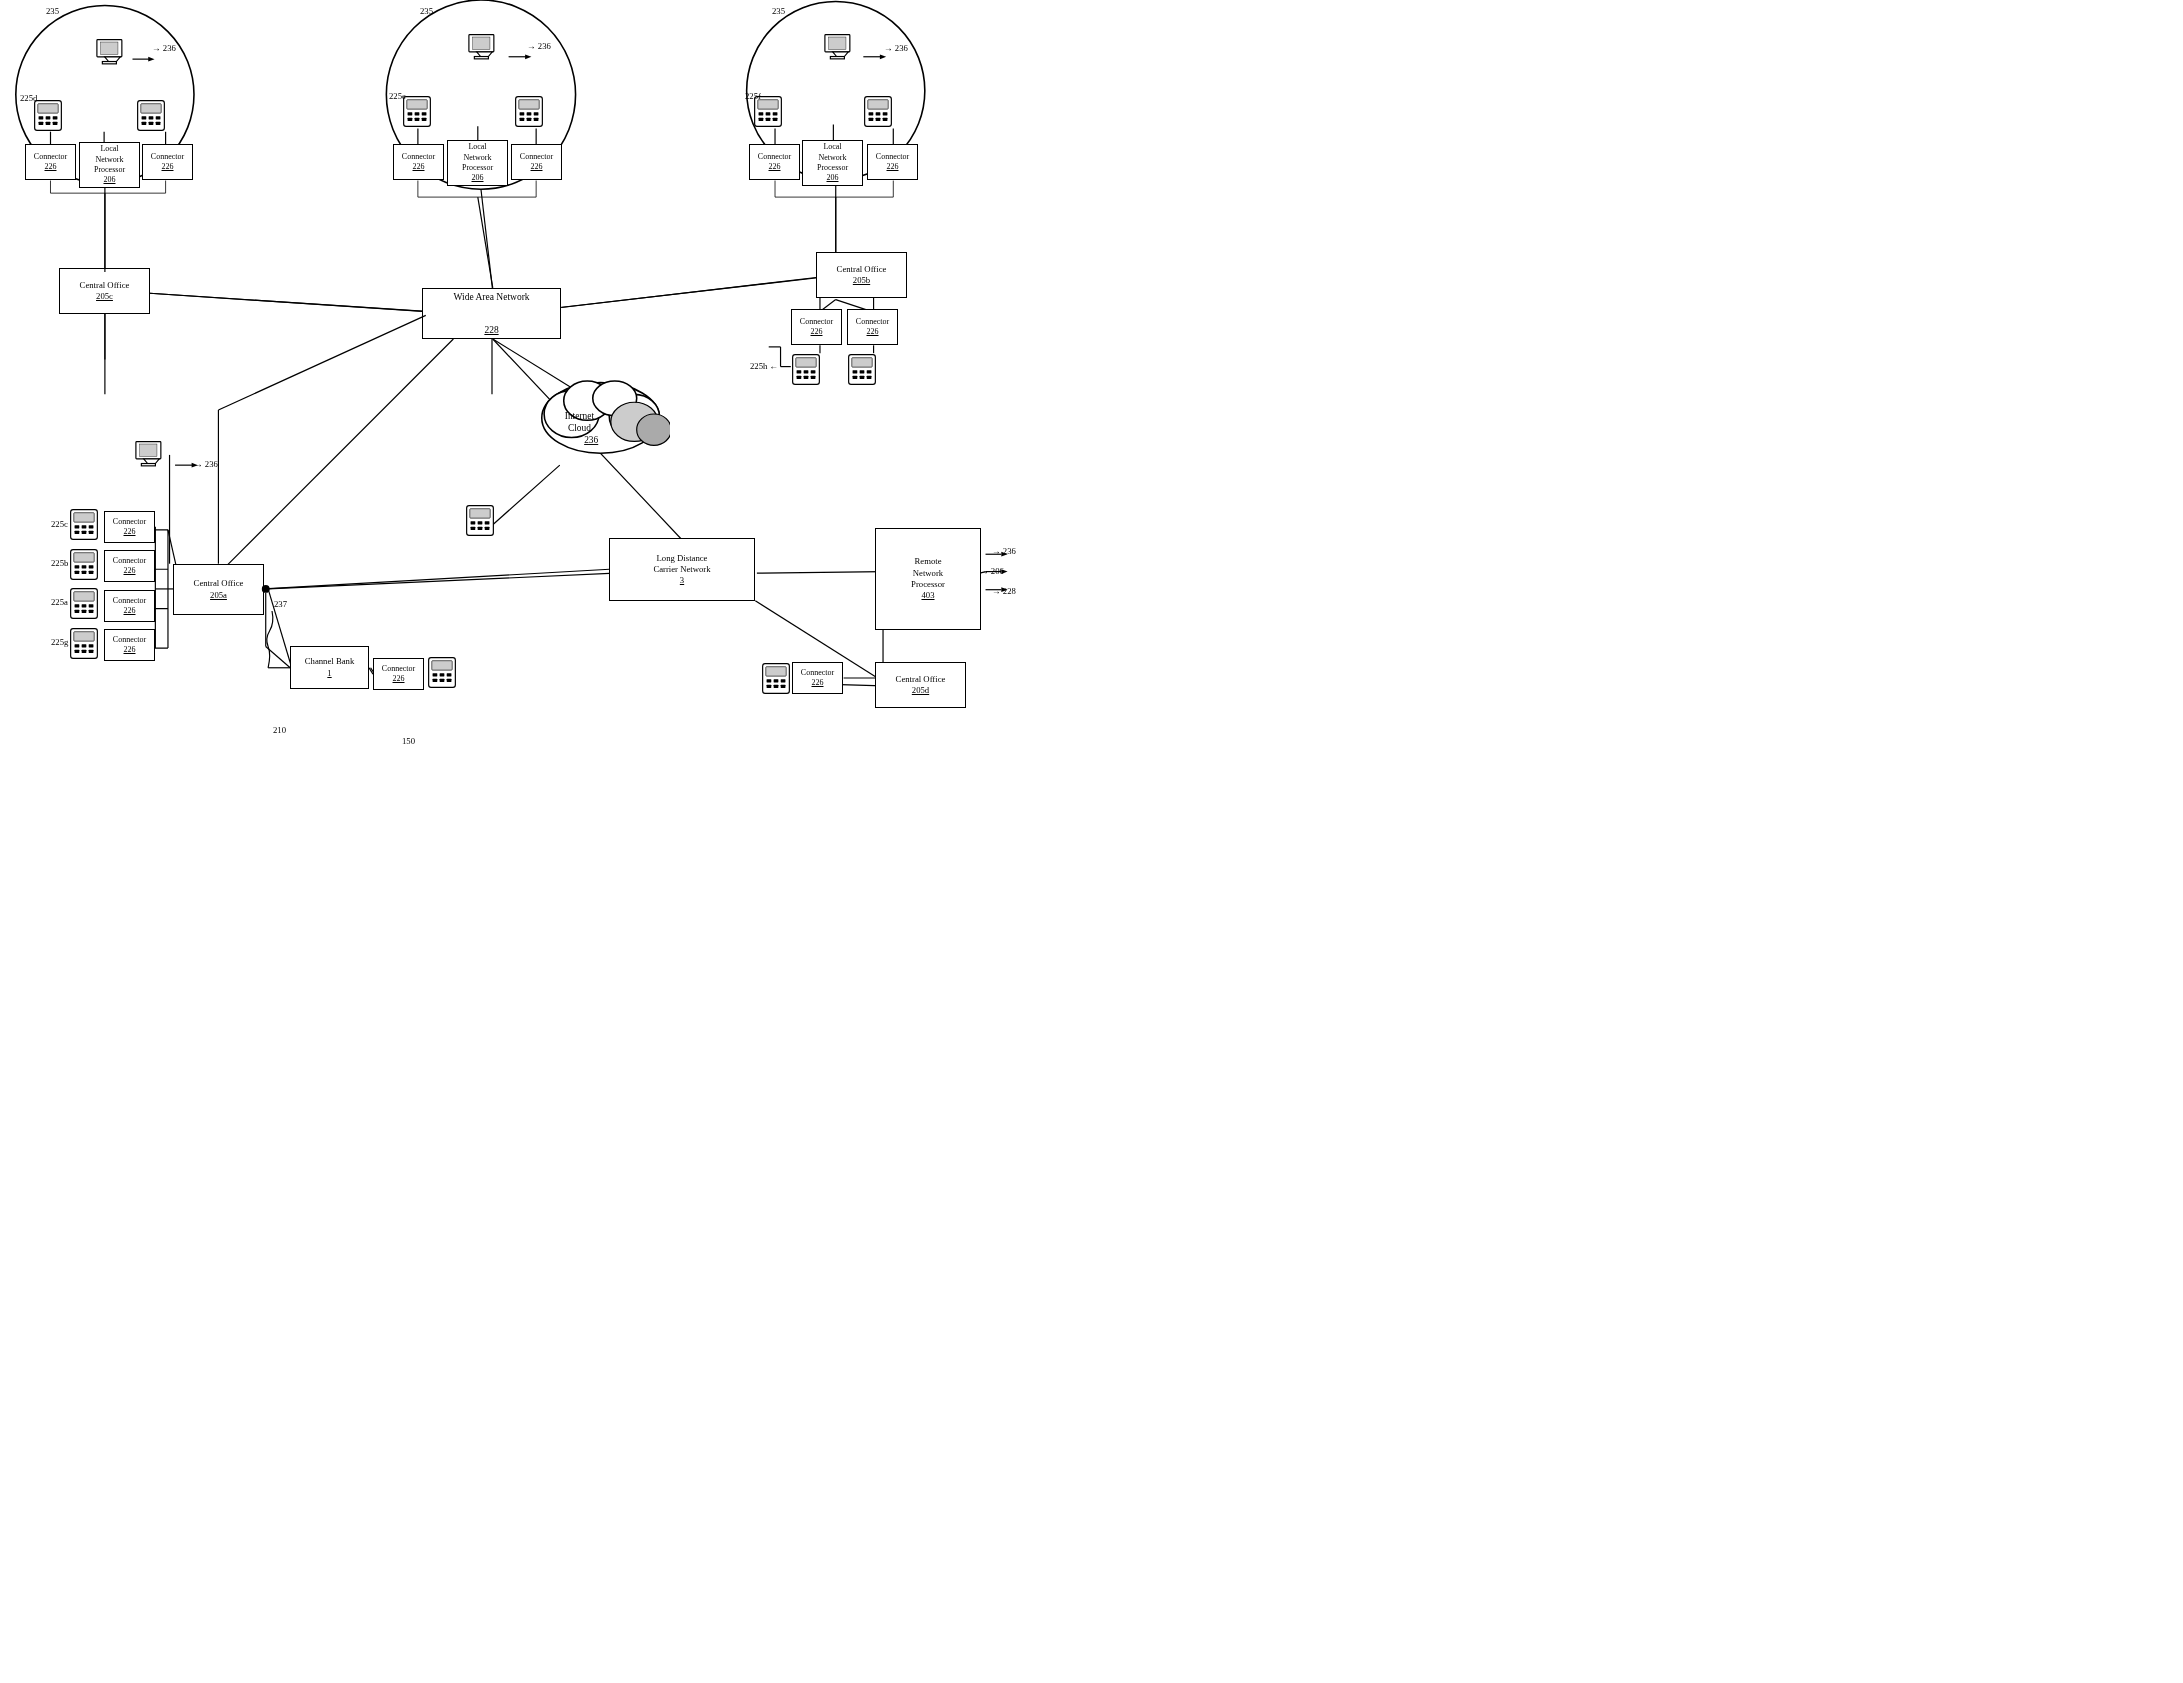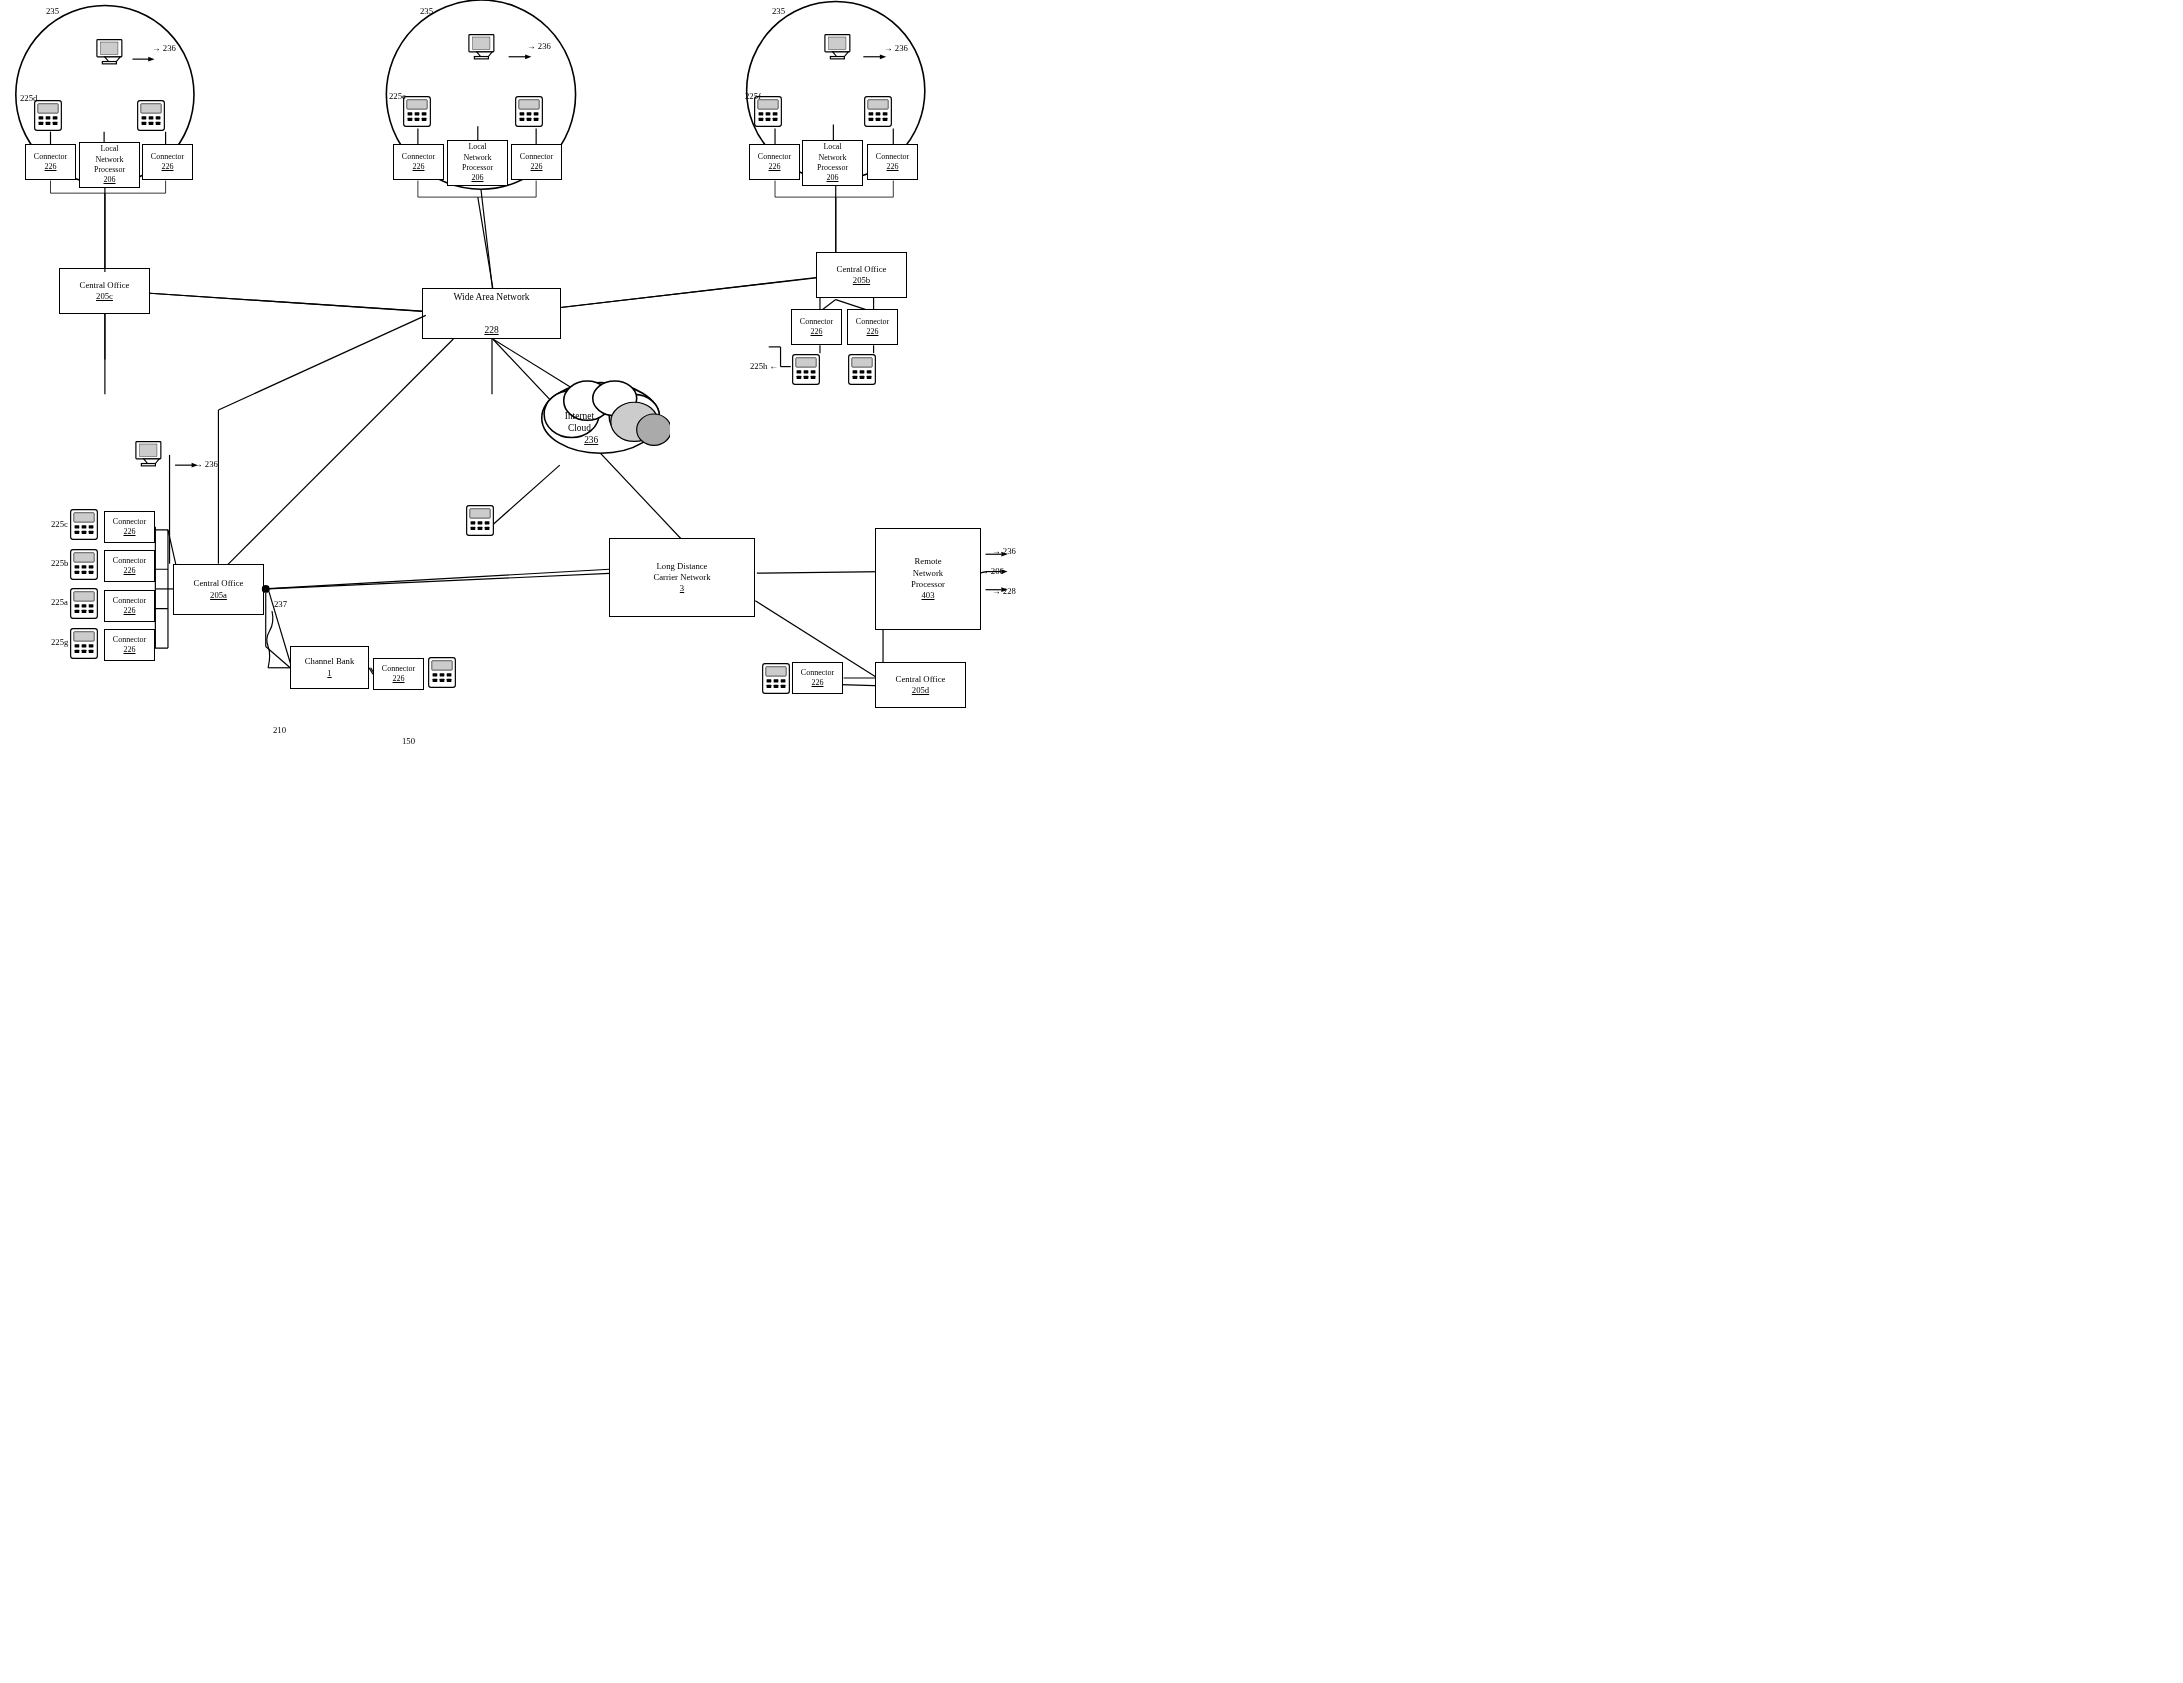--- a/index.html
+++ b/index.html
@@ -448,21 +448,21 @@
       <rect x="6" y="6" width="26" height="12" rx="1" fill="#ccc" stroke="#000" stroke-width="0.8"></rect>
       <rect x="7" y="22" width="6" height="4" rx="0.5" fill="#000"></rect>
       <rect x="16" y="22" width="6" height="4" rx="0.5" fill="#000"></rect>
       <rect x="25" y="22" width="6" height="4" rx="0.5" fill="#000"></rect>
       <rect x="7" y="29" width="6" height="4" rx="0.5" fill="#000"></rect>
       <rect x="16" y="29" width="6" height="4" rx="0.5" fill="#000"></rect>
       <rect x="25" y="29" width="6" height="4" rx="0.5" fill="#000"></rect>
     </svg>
   </div>
 
-  <div class="box" style="left:609px;top:538px;width:146px;height:79px;font-size:8.7px;">
+  <div class="box" style="left:609px;top:538px;width:146px;height:63px;font-size:8.7px;">
     <span>Long Distance</span>
     <span>Carrier Network</span>
     <span><u>3</u></span>
   </div>
 
   <div class="box" style="left:875px;top:528px;width:106px;height:102px;font-size:8.7px;">
     <span>Remote</span>
     <span>Network</span>
     <span>Processor</span>
     <span><u>403</u></span>

